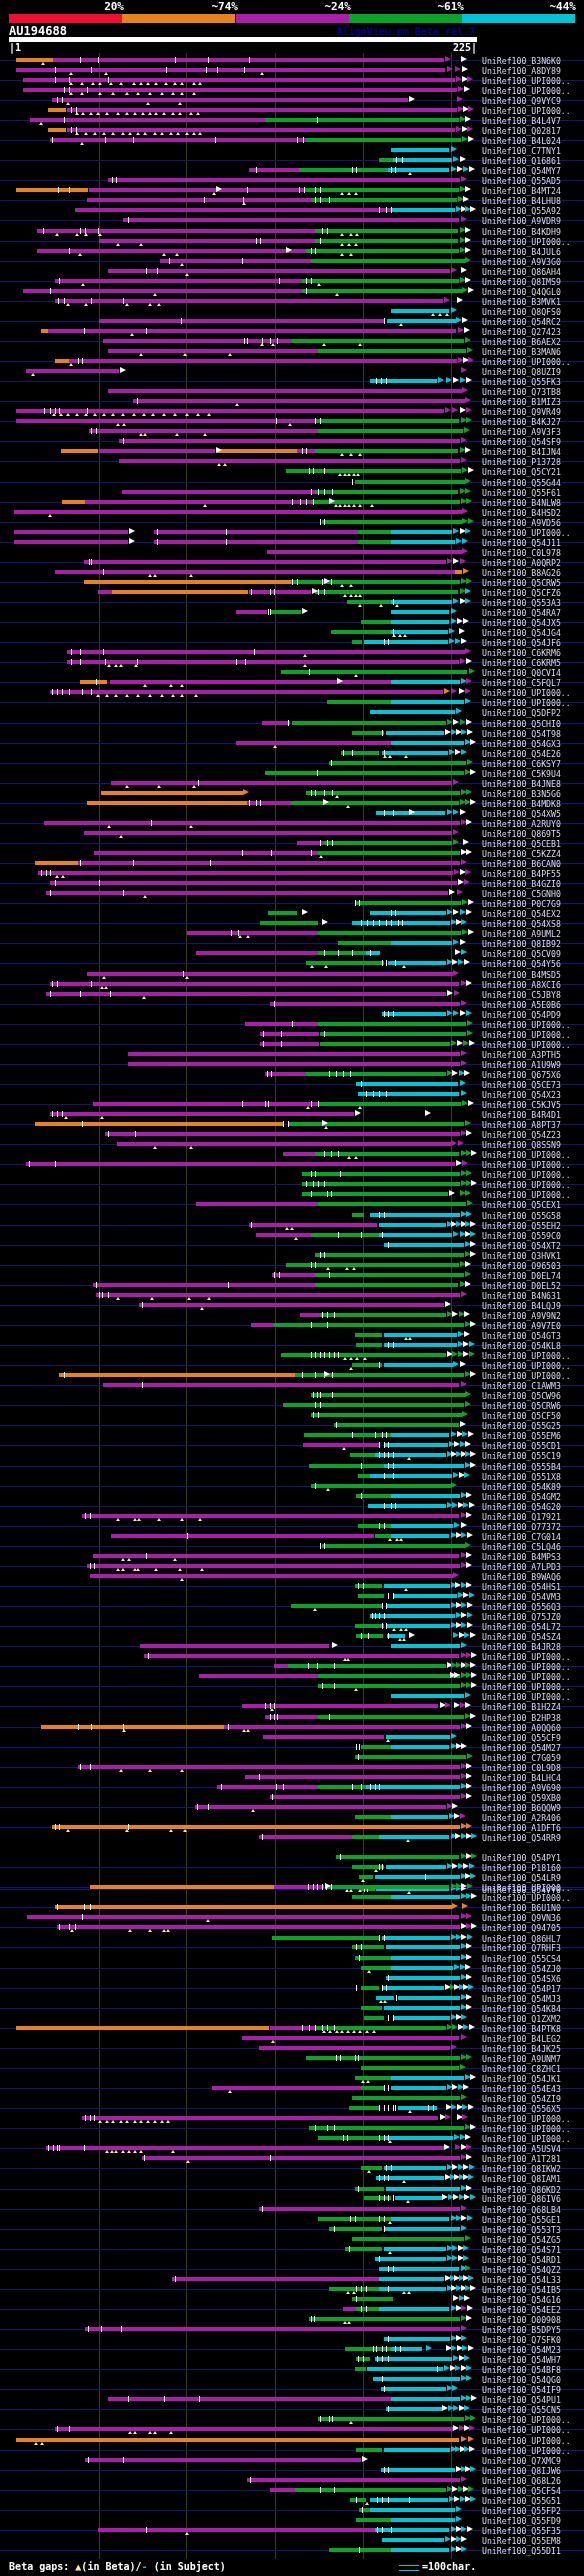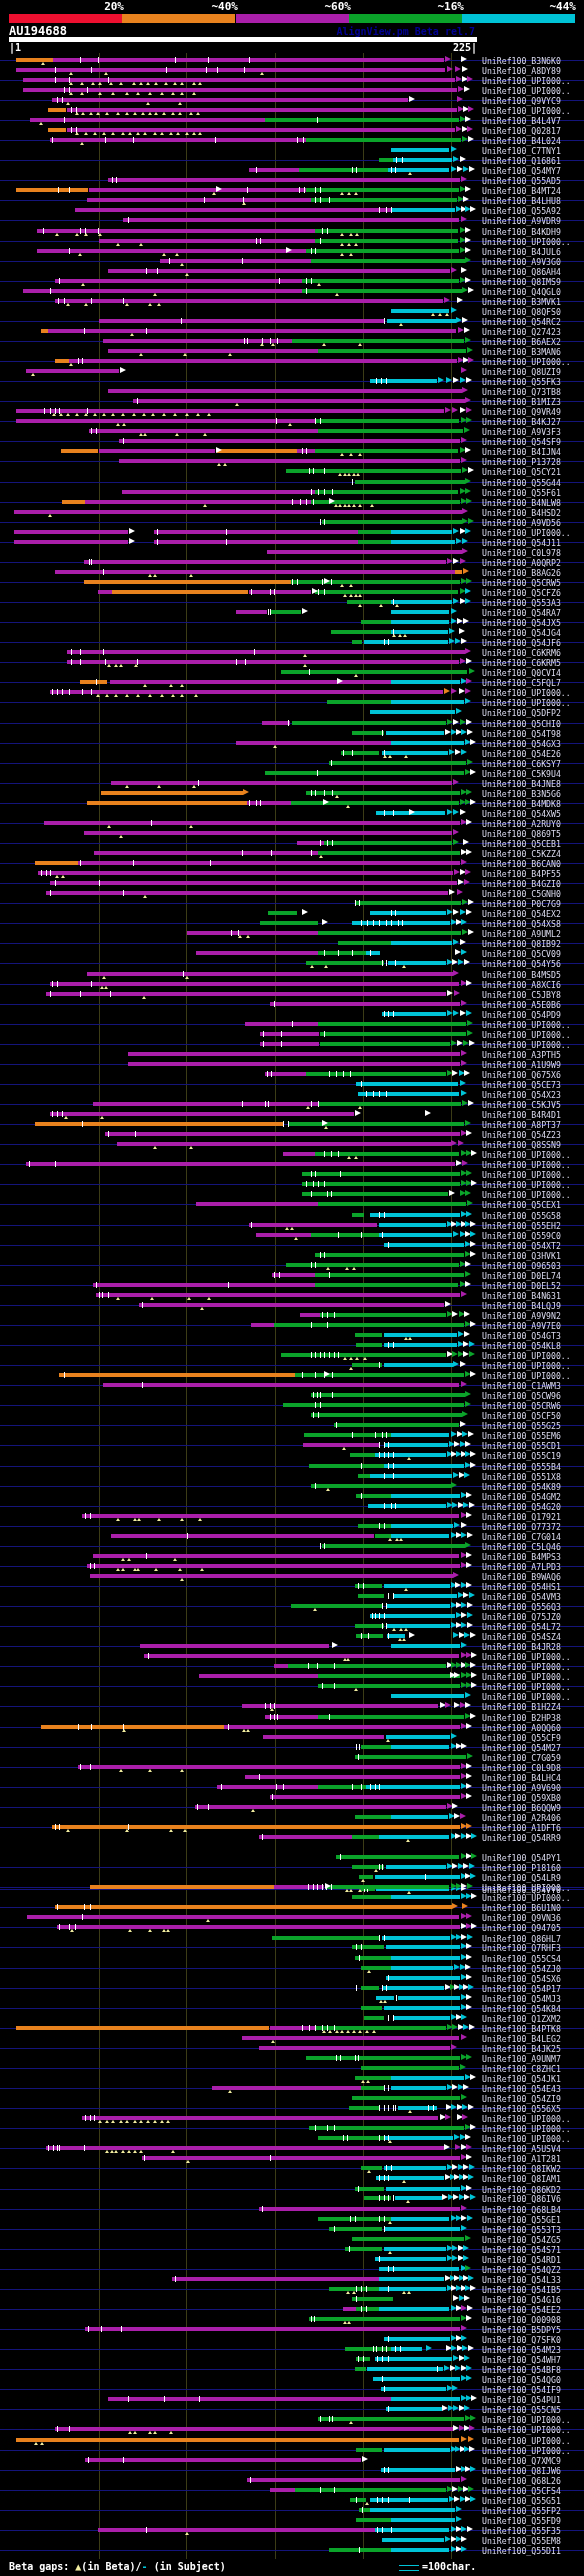--- a/index.html
+++ b/index.html
@@ -28,23 +28,23 @@
   #footer .ytri{color:#f2eda0;} #footer .cdash{color:#00c3d6;}
   #scalebar{position:absolute;left:399px;top:2565px;width:20px;height:3.7px;
             border-top:1.8px solid #00c3d6;border-bottom:0.9px solid #00c3d6;}
   #scaletext{position:absolute;left:422px;top:2561px;font-size:10px;font-weight:bold;color:#fff;}
 </style>
 </head>
 <body>
 
 <div id="screen">
   <span class="klabel" style="left:60px">20%</span>
-  <span class="klabel" style="left:174px">~40%</span>
-  <span class="klabel" style="left:287px">~60%</span>
-  <span class="klabel" style="left:400px">~16%</span>
+  <span class="klabel" style="left:174px">~74%</span>
+  <span class="klabel" style="left:287px">~24%</span>
+  <span class="klabel" style="left:400px">~61%</span>
   <span class="klabel" style="left:512px">~44%</span>
 
   <div class="kseg" style="left: 9.1px; width: 113px; background: rgb(238, 16, 48);"></div>
   <div class="kseg" style="left: 122px; width: 113px; background: rgb(232, 130, 30);"></div>
   <div class="kseg" style="left: 236px; width: 113px; background: rgb(170, 31, 170);"></div>
   <div class="kseg" style="left: 349px; width: 113px; background: rgb(11, 163, 42);"></div>
   <div class="kseg" style="left: 462px; width: 113px; background: rgb(0, 195, 214);"></div>
 
   <div id="qname">AU194688</div>
   <div id="appnote">AlignView.pm Beta rel.7</div>

